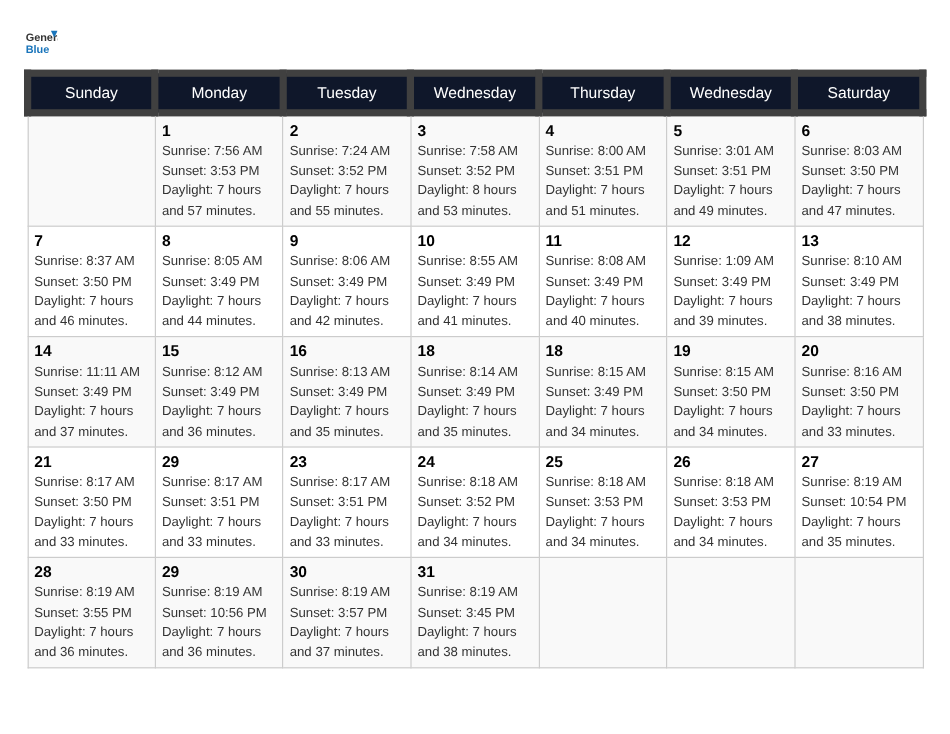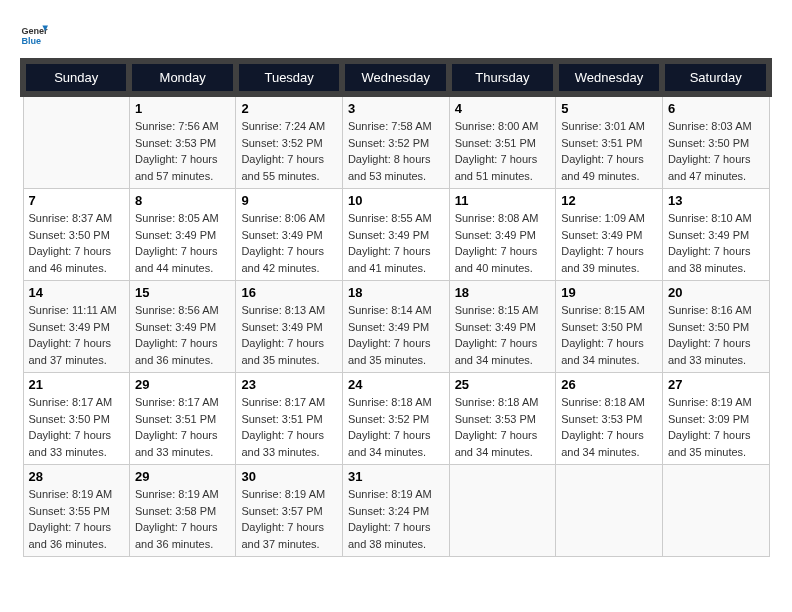--- a/index.html
+++ b/index.html
@@ -220,21 +220,21 @@
           <span class="day-number">14</span>
           <div class="day-info">
             <span>Sunrise: 11:11 AM</span><br>
             <span>Sunset: 3:49 PM</span><br>
             <span>Daylight: 7 hours and 37 minutes.</span>
           </div>
         </td>
         <td>
           <span class="day-number">15</span>
           <div class="day-info">
-            <span>Sunrise: 8:56 AM</span><br>
+            <span>Sunrise: 8:12 AM</span><br>
             <span>Sunset: 3:49 PM</span><br>
             <span>Daylight: 7 hours and 36 minutes.</span>
           </div>
         </td>
         <td>
           <span class="day-number">16</span>
           <div class="day-info">
             <span>Sunrise: 8:13 AM</span><br>
             <span>Sunset: 3:49 PM</span><br>
             <span>Daylight: 7 hours and 35 minutes.</span>
@@ -319,55 +319,55 @@
           <div class="day-info">
             <span>Sunrise: 8:18 AM</span><br>
             <span>Sunset: 3:53 PM</span><br>
             <span>Daylight: 7 hours and 34 minutes.</span>
           </div>
         </td>
         <td>
           <span class="day-number">27</span>
           <div class="day-info">
             <span>Sunrise: 8:19 AM</span><br>
-            <span>Sunset: 3:09 PM</span><br>
+            <span>Sunset: 10:54 PM</span><br>
             <span>Daylight: 7 hours and 35 minutes.</span>
           </div>
         </td>
       </tr>
       <tr>
         <td>
           <span class="day-number">28</span>
           <div class="day-info">
             <span>Sunrise: 8:19 AM</span><br>
             <span>Sunset: 3:55 PM</span><br>
             <span>Daylight: 7 hours and 36 minutes.</span>
           </div>
         </td>
         <td>
           <span class="day-number">29</span>
           <div class="day-info">
             <span>Sunrise: 8:19 AM</span><br>
-            <span>Sunset: 3:58 PM</span><br>
+            <span>Sunset: 10:56 PM</span><br>
             <span>Daylight: 7 hours and 36 minutes.</span>
           </div>
         </td>
         <td>
           <span class="day-number">30</span>
           <div class="day-info">
             <span>Sunrise: 8:19 AM</span><br>
             <span>Sunset: 3:57 PM</span><br>
             <span>Daylight: 7 hours and 37 minutes.</span>
           </div>
         </td>
         <td>
           <span class="day-number">31</span>
           <div class="day-info">
             <span>Sunrise: 8:19 AM</span><br>
-            <span>Sunset: 3:24 PM</span><br>
+            <span>Sunset: 3:45 PM</span><br>
             <span>Daylight: 7 hours and 38 minutes.</span>
           </div>
         </td>
         <td class="empty"></td>
         <td class="empty"></td>
         <td class="empty"></td>
       </tr>
     </tbody>
 </table>
 

